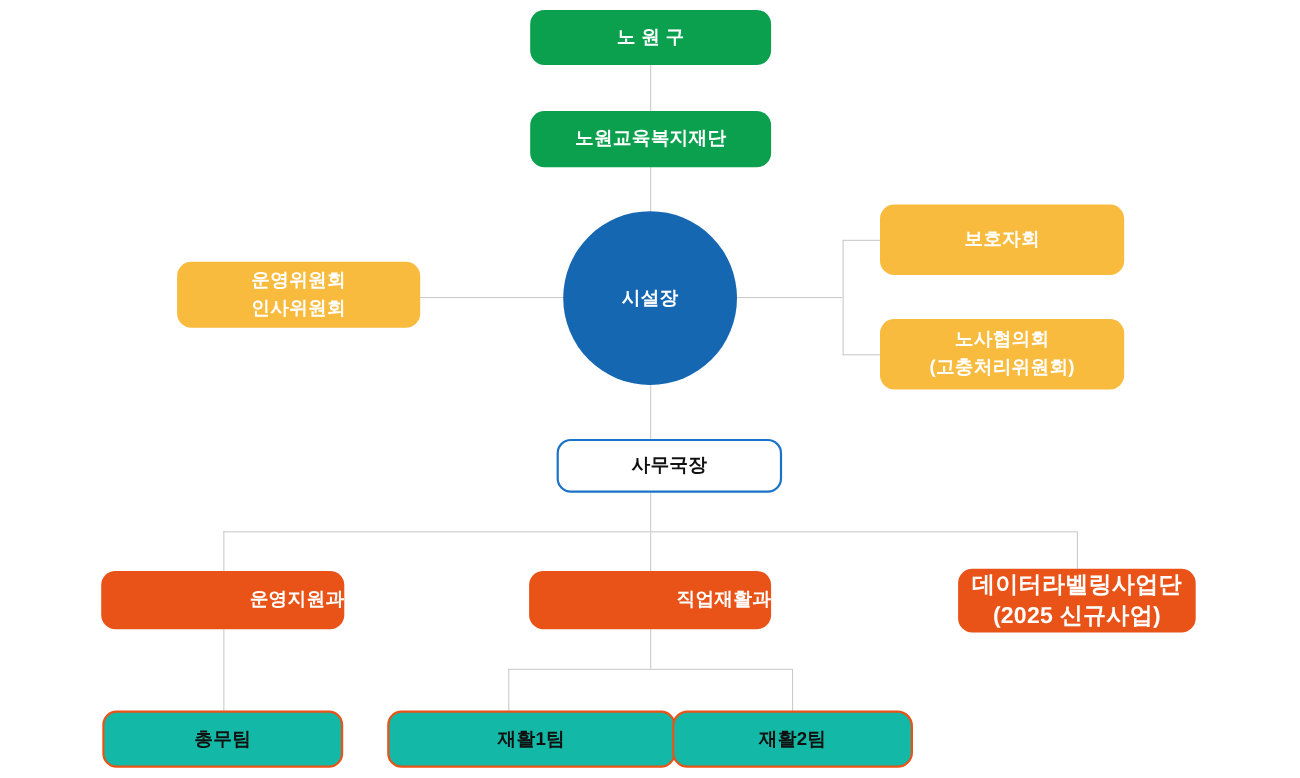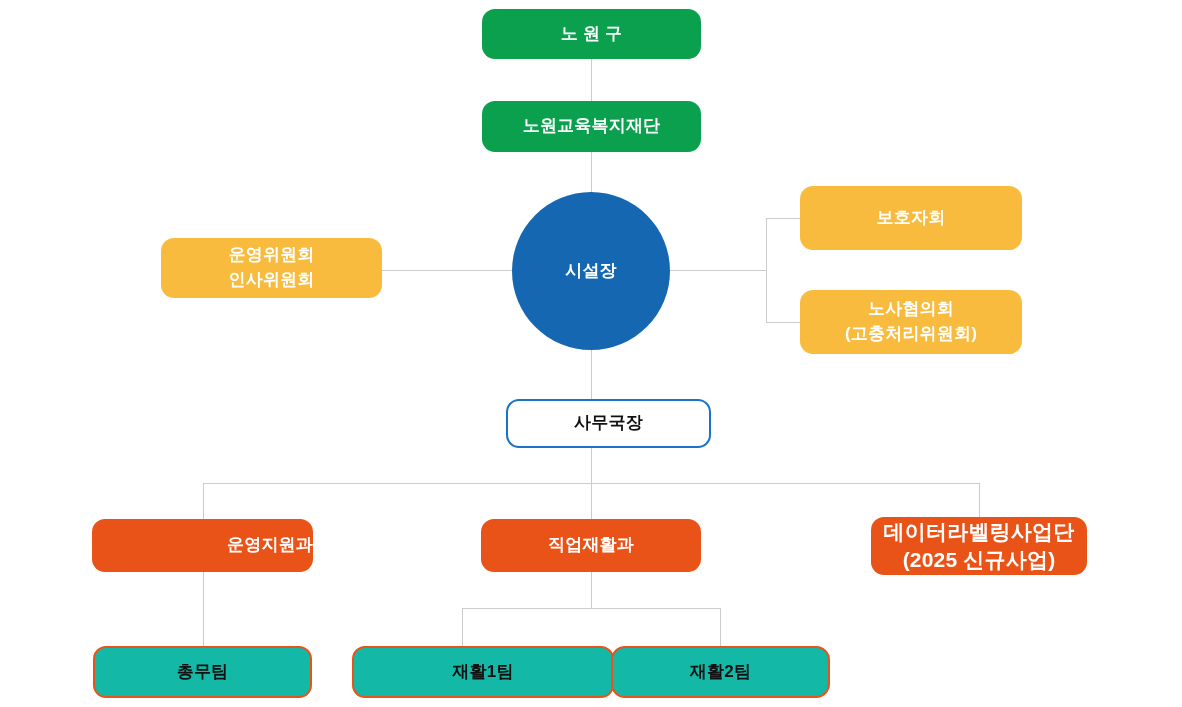--- a/index.html
+++ b/index.html
@@ -103,21 +103,21 @@
   </div>
 
   <div class="node outline-blue" style="left:482px;top:399px;width:205px;height:49px;margin-left:24px;">
     <span>사무국장</span>
   </div>
 
   <div class="node orange" style="left:92px;top:519px;width:221px;height:53px;align-items:flex-end;">
     <span>운영지원과</span>
   </div>
 
-  <div class="node orange" style="left:481px;top:519px;width:220px;height:53px;">
+  <div class="node orange" style="left:481px;top:519px;width:220px;height:53px;align-items:flex-end;">
     <span>직업재활과</span>
   </div>
 
   <div class="node orange" style="left:871px;top:517px;width:216px;height:58px;font-size:21px;line-height:1.35;">
     <span>데이터라벨링사업단</span>
     <span>(2025 신규사업)</span>
   </div>
 
   <div class="node outline-orange" style="left:93px;top:646px;width:219px;height:52px;">
     <span>총무팀</span>

